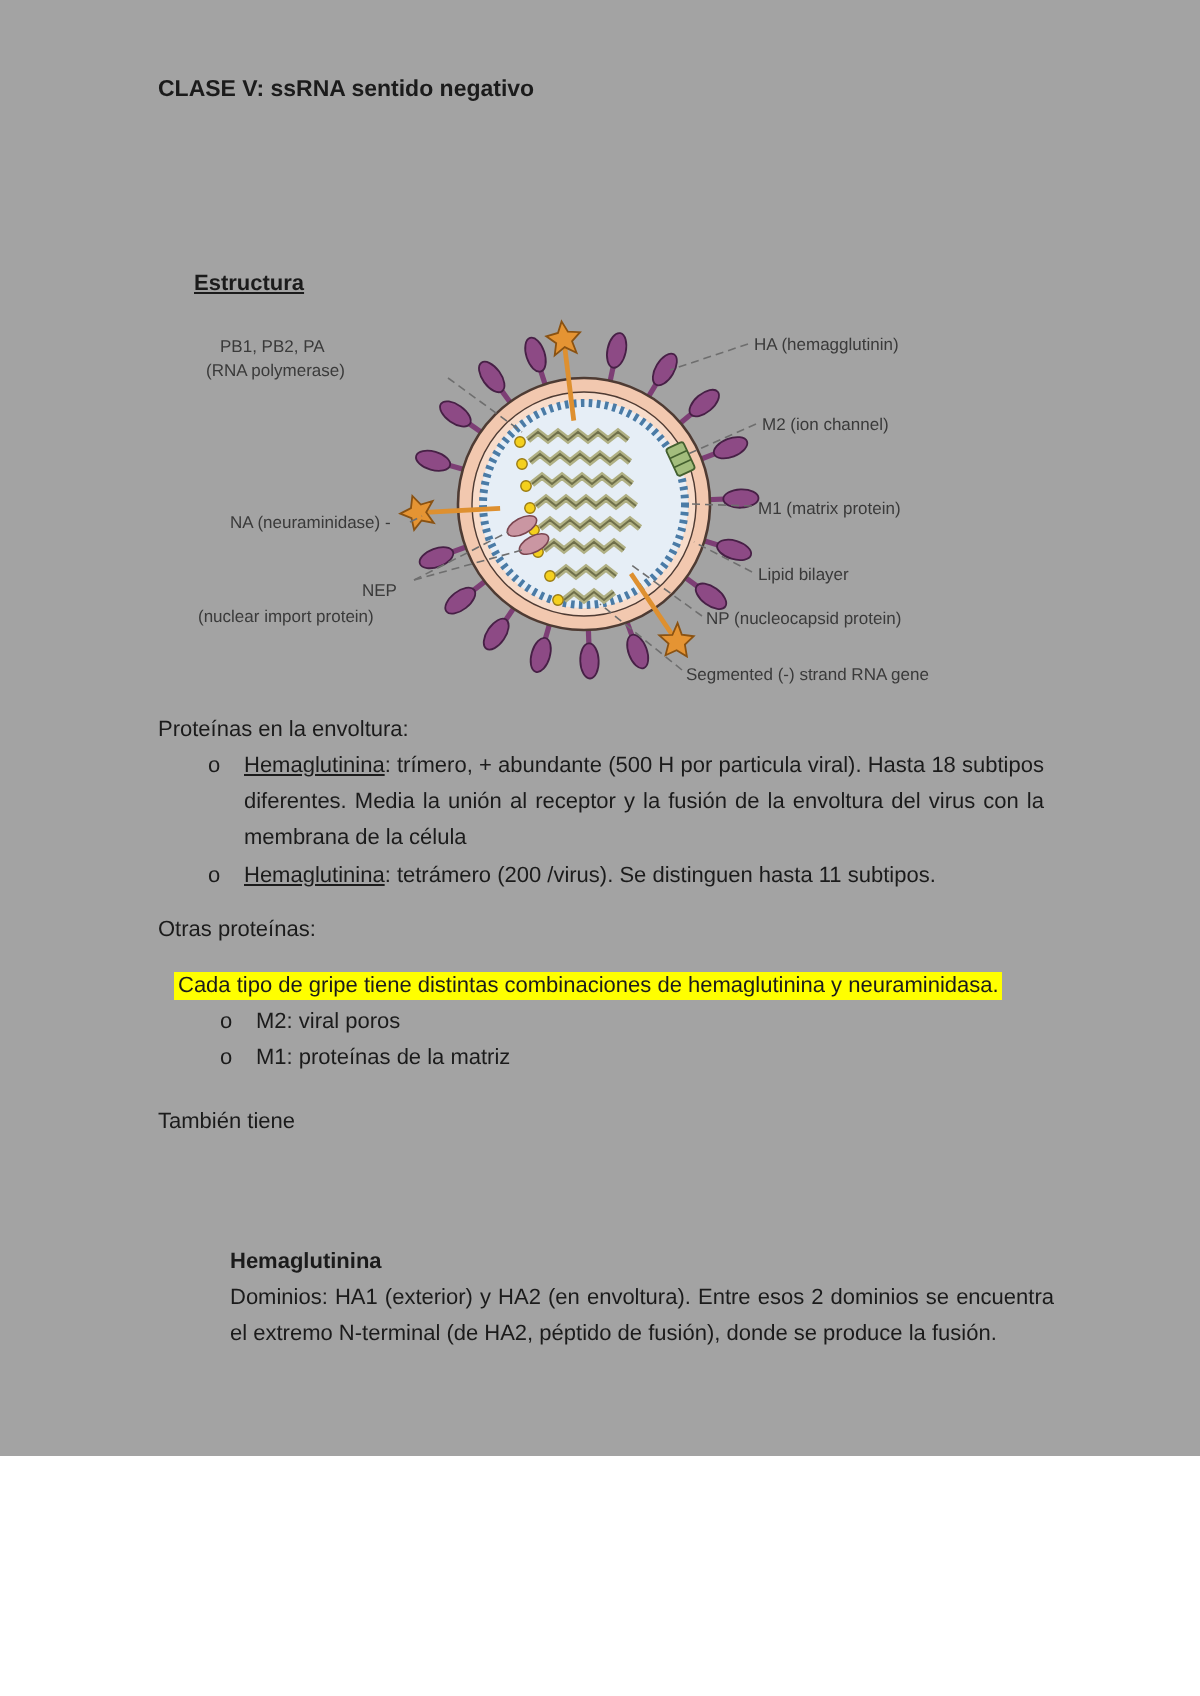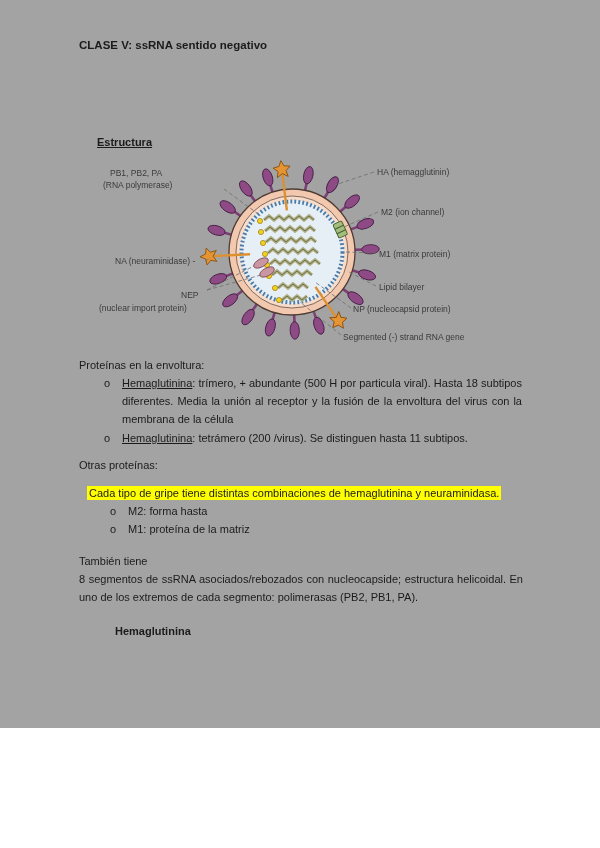--- a/index.html
+++ b/index.html
@@ -163,26 +163,26 @@
   </div>
 
   <div class="abs body-txt" style="left:87px;top:448px;width:430px;margin-top:36px;">
     <span class="hl">Cada tipo de gripe tiene distintas combinaciones de hemaglutinina y neuraminidasa.</span>
   </div>
 
   <div class="abs body-txt" style="left:79px;top:456px;">Otras proteínas:</div>
   <div class="abs body-txt" style="left:103px;top:502px;width:420px;">
     <div class="bullet">
       <span class="marker">o</span>
-      <span class="content">M2: forma hasta</span>
+      <span class="content">M2: viral poros</span>
     </div>
     <div class="bullet">
       <span class="marker">o</span>
-      <span class="content">M1: proteína de la matriz</span>
+      <span class="content">M1: proteínas de la matriz</span>
     </div>
   </div>
 
   <div class="abs body-txt" style="left:79px;top:552px;">También tiene</div>
-  <div class="abs body-txt just" style="left:79px;top:570px;width:444px;">8 segmentos de ssRNA asociados/rebozados con nucleocapside; estructura helicoidal. En uno de los extremos de cada segmento: polimerasas (PB2, PB1, PA).</div>
 
   <div class="abs b body-txt" style="left:115px;top:622px;">Hemaglutinina</div>
+  <div class="abs body-txt just" style="left:115px;top:640px;width:412px;">Dominios: HA1 (exterior) y HA2 (en envoltura). Entre esos 2 dominios se encuentra el extremo N-terminal (de HA2, péptido de fusión), donde se produce la fusión.</div>
 
 </div>
 
 </body></html>

